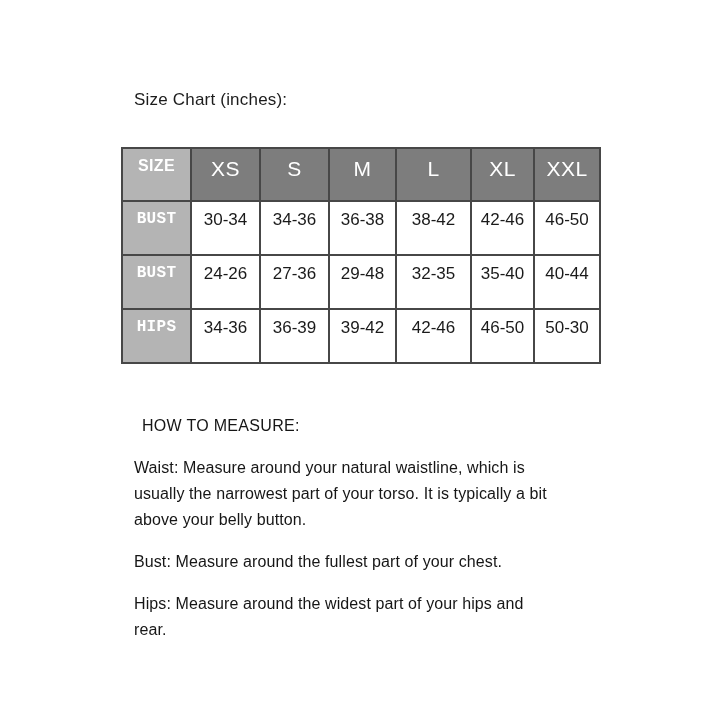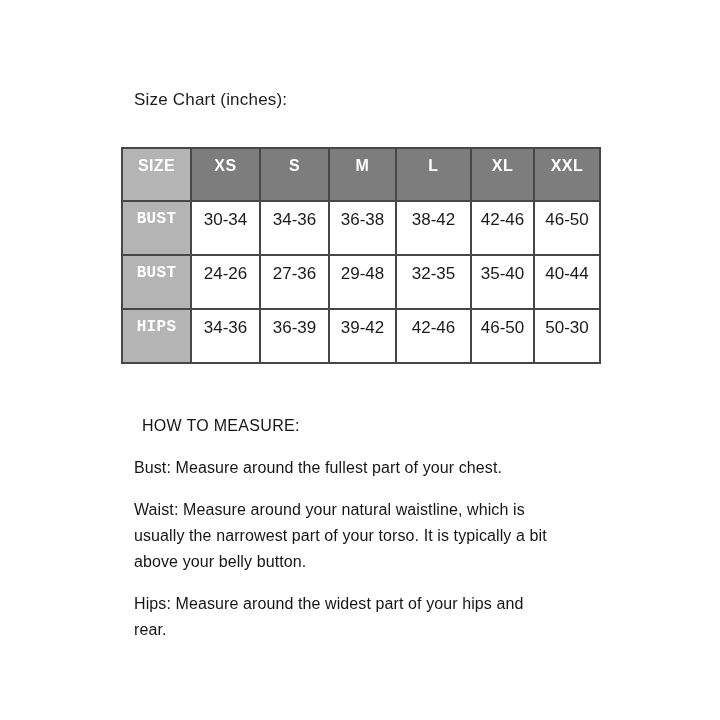--- a/index.html
+++ b/index.html
@@ -43,22 +43,22 @@
     vertical-align: top;
     text-align: center;
     padding: 8px 2px 0 2px;
     box-sizing: border-box;
     overflow: hidden;
   }
   table.size-chart thead th {
     height: 53px;
     background: var(--header-bg, #7d7d7d);
     color: var(--header-text, #ffffff);
-    font-size: 16px;
-    font-weight: bold;
+    font-size: 21px;
+    font-weight: normal;
     letter-spacing: 0.5px;
   }
   table.size-chart thead th.label-cell,
   table.size-chart tbody th.label-cell {
     background: var(--label-bg, #b4b4b4);
     color: var(--header-text, #ffffff);
     font-weight: bold;
     font-size: 16px;
     letter-spacing: 0.3px;
   }
@@ -151,22 +151,22 @@
           <td>42-46</td>
           <td>46-50</td>
           <td>50-30</td>
         </tr>
       </tbody>
   </table>
 
   <div class="measure-section">
     <p class="measure-heading">HOW TO MEASURE:</p>
     <div class="measure-list">
-        <p>Bust: Measure around the fullest part of your chest.</p>
         <p>Waist: Measure around your natural waistline, which is
 usually the narrowest part of your torso. It is typically a bit
 above your belly button.</p>
+        <p>Bust: Measure around the fullest part of your chest.</p>
         <p>Hips: Measure around the widest part of your hips and
 rear.</p>
       </div>
   </div>
 
 </div>
 
 </body></html>

